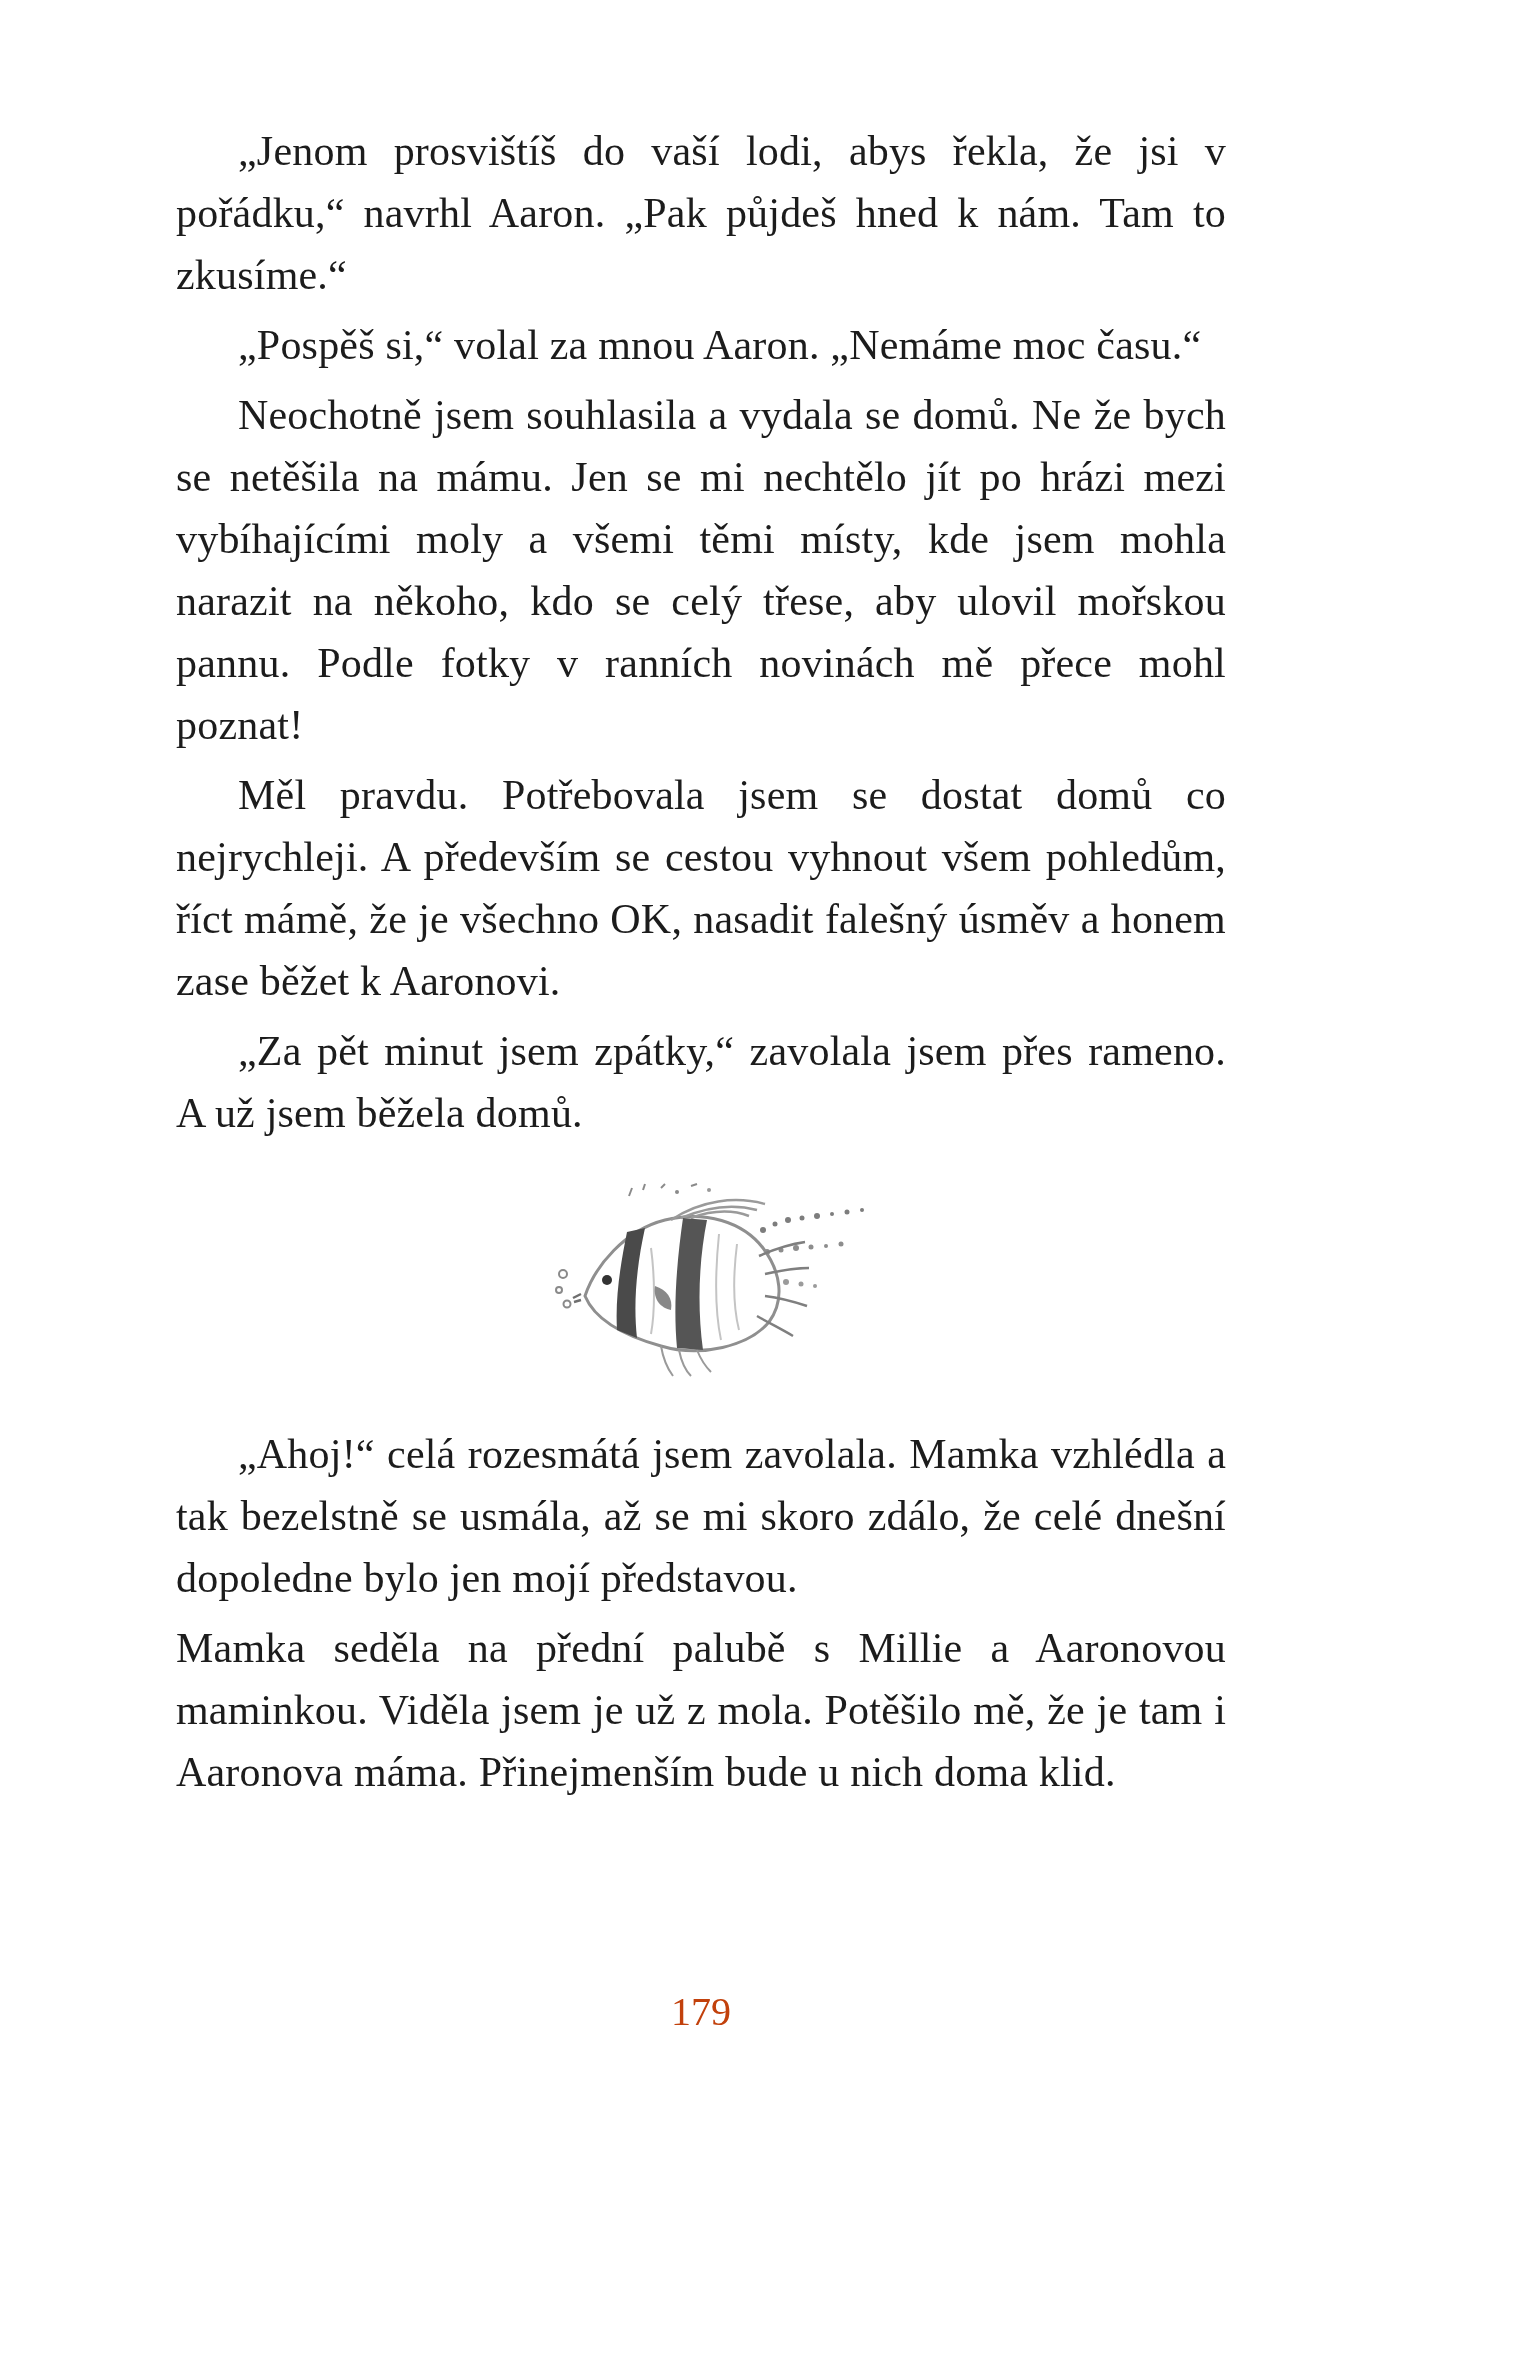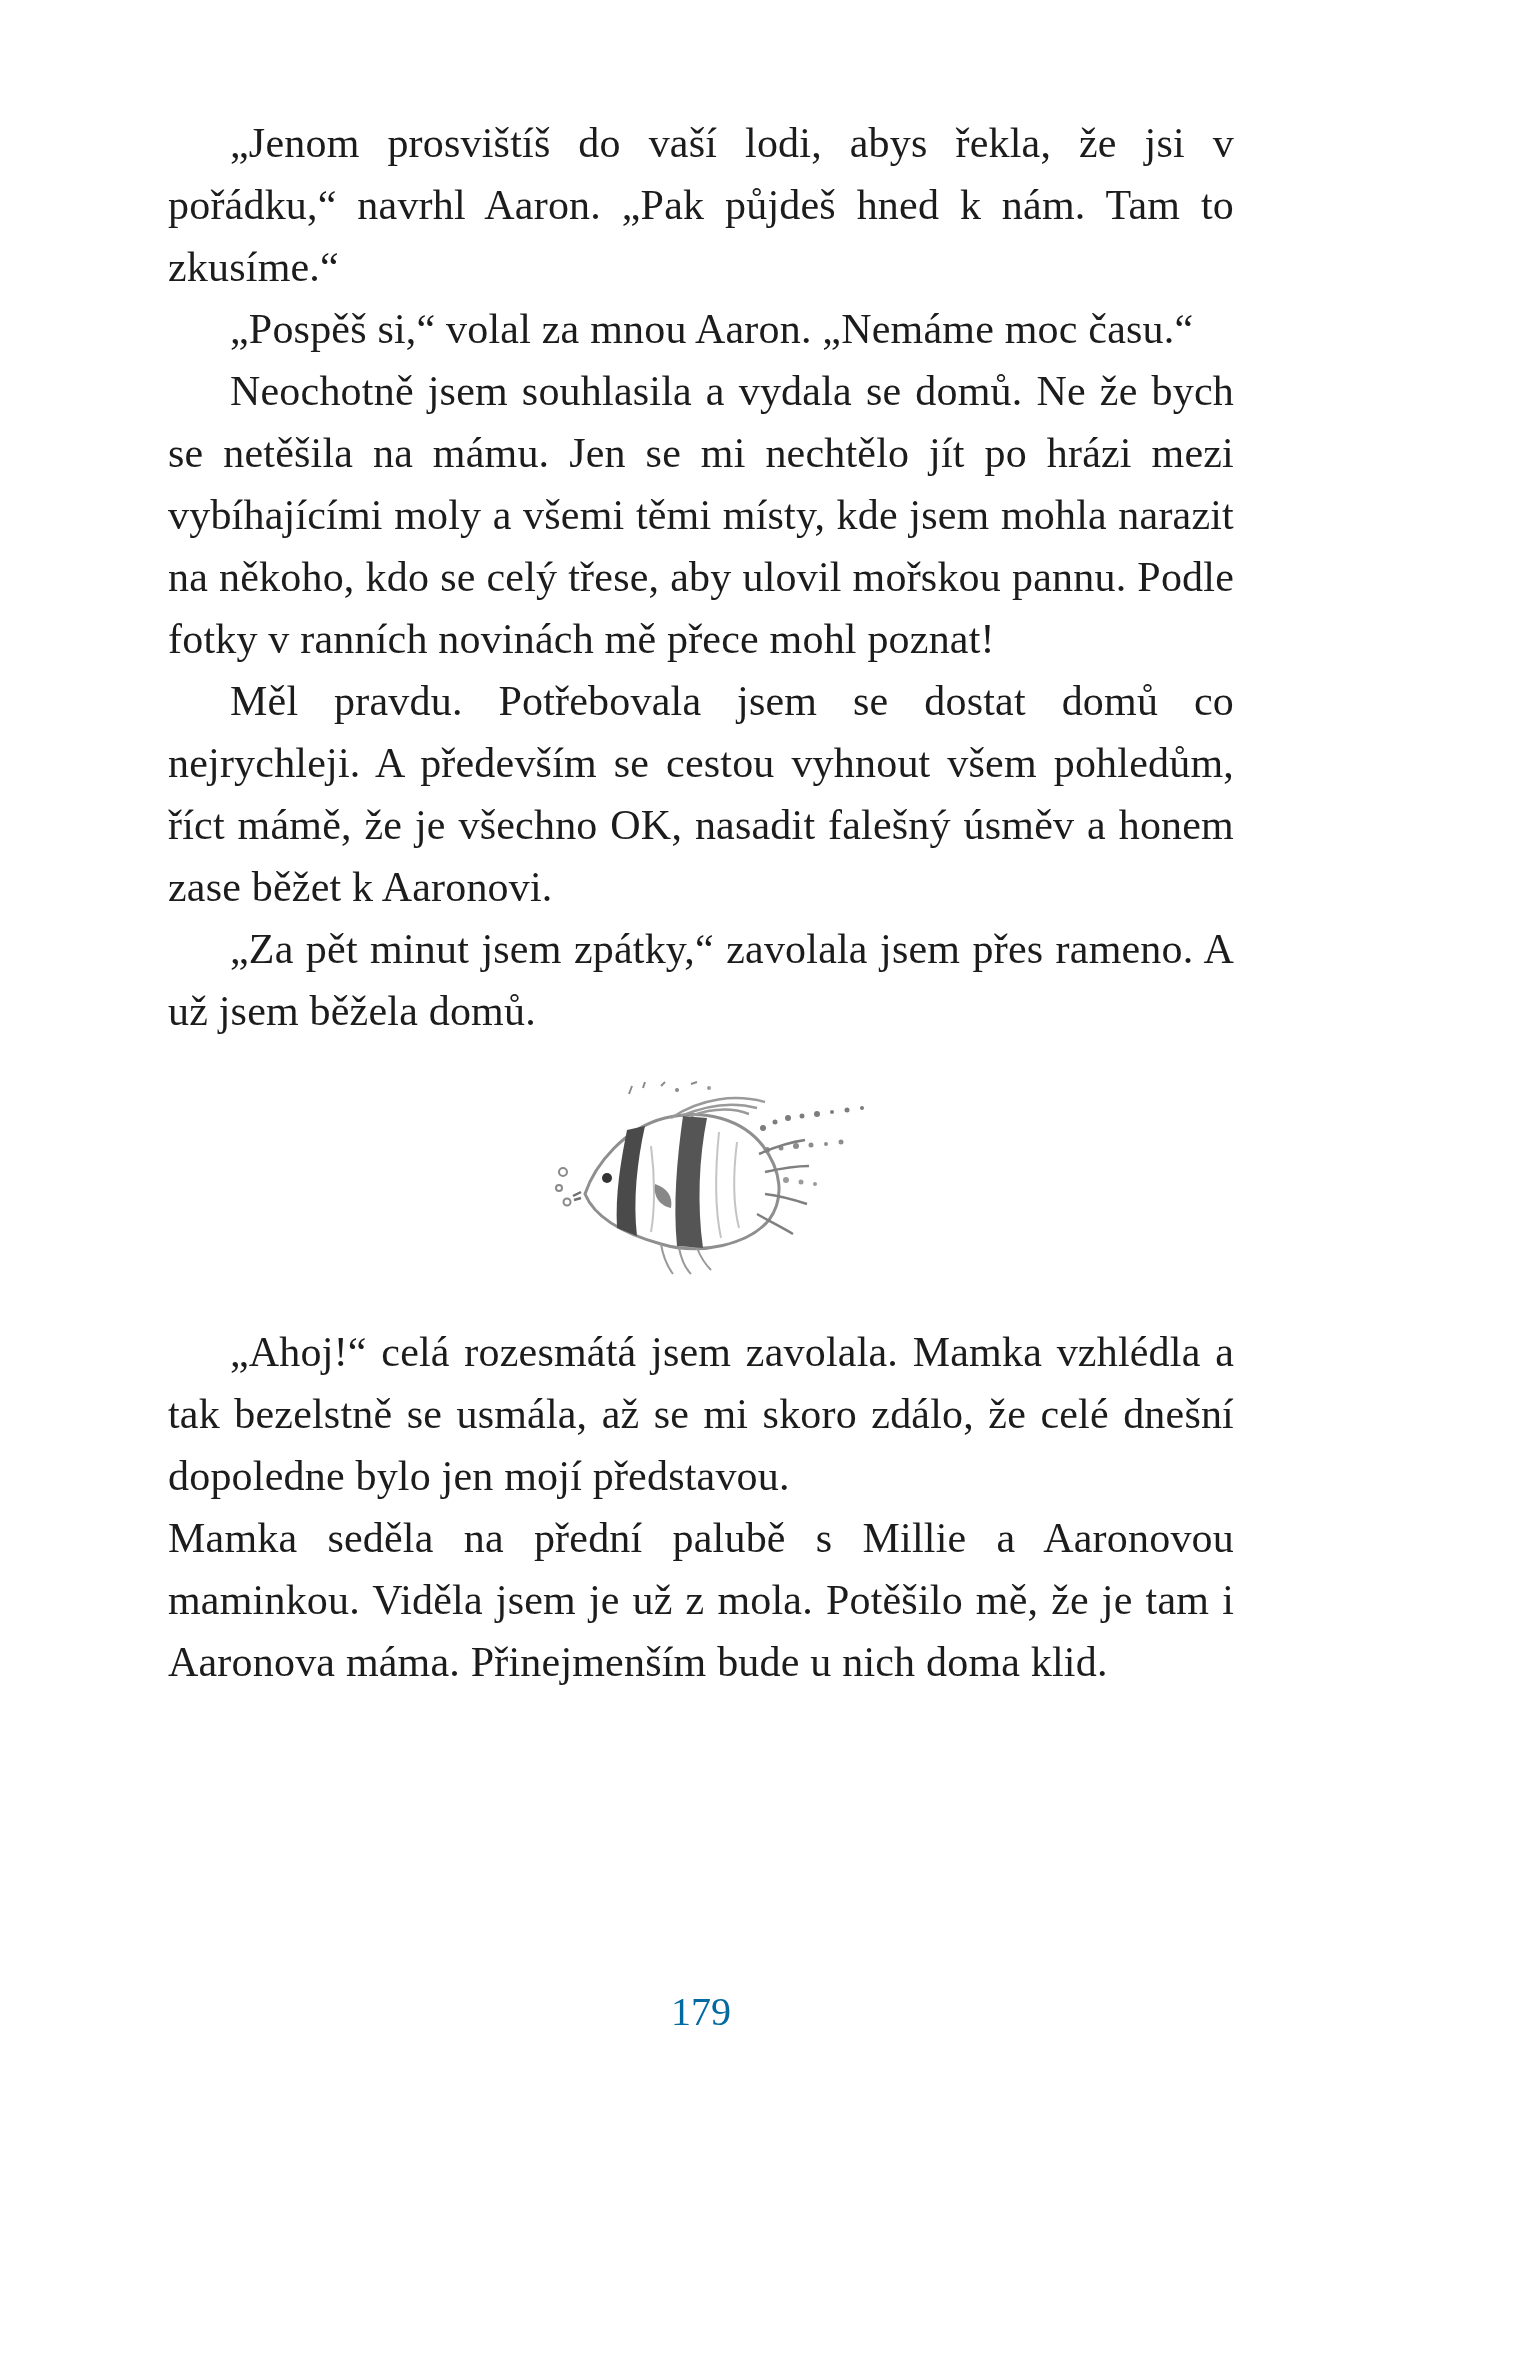--- a/index.html
+++ b/index.html
@@ -16,21 +16,21 @@
     font-family: "Liberation Serif", serif;
     color: #1c1c1c;
   }
   .text-block {
     position: absolute;
     left: 168px;
     top: 112px;
     width: 1066px;
   }
   .para {
-    margin: 0;
+    margin: 8px;
     font-size: 42px;
     line-height: 62px;
     text-align: justify;
     text-indent: 62px;
     letter-spacing: 0.2px;
   }
   .para.no-indent {
     text-indent: 0;
   }
   .illustration {
@@ -43,21 +43,21 @@
     display: block;
     margin-left: 50px; 
   }
   .page-number {
     position: absolute;
     left: 168px;
     width: 1066px;
     top: 1988px;
     text-align: center;
     font-size: 40px;
-    color: #0369a1;
+    color: #c2410c;
   }
 </style>
 </head>
 <body>
 
 <div class="page">
   <div class="text-block">
 
     <p class="para">„Jenom prosvištíš do vaší lodi, abys řekla, že jsi v pořádku,“ navrhl Aaron. „Pak půjdeš hned k nám. Tam to zkusíme.“</p>
     <p class="para">„Pospěš si,“ volal za mnou Aaron. „Nemáme moc času.“</p>

